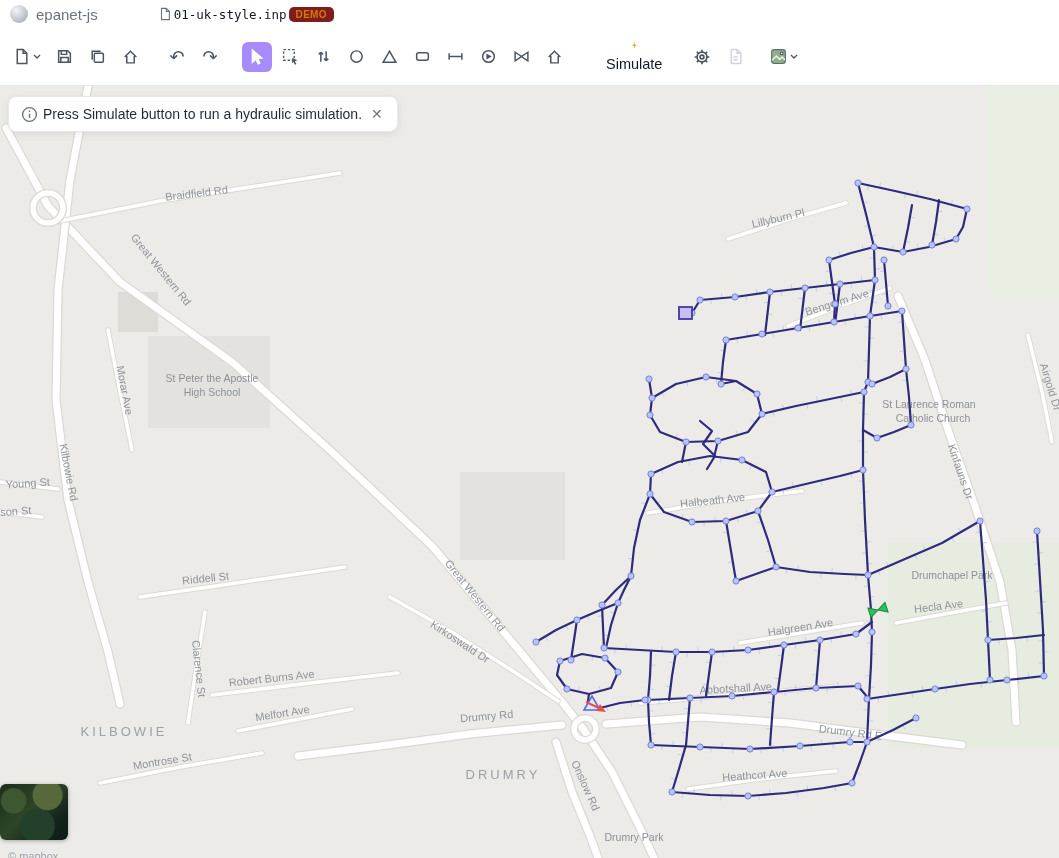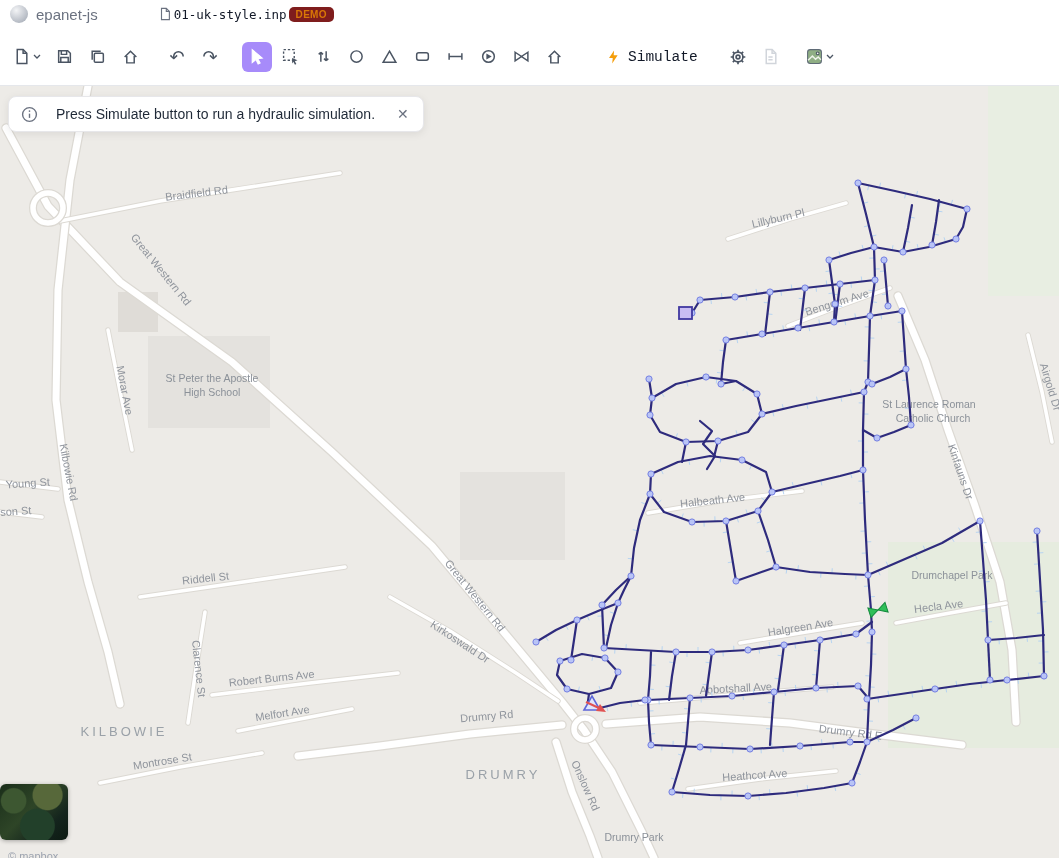--- a/index.html
+++ b/index.html
@@ -21,25 +21,25 @@
       background:transparent;border:none;border-radius:6px;padding:0;color:#4b5563;cursor:pointer;}
   .tb svg{display:block;stroke:#4b5563;}
   .tb.active{background:#a78bfa;}
   .tb.active svg{stroke:#fff;}
   .tb.disabled svg{stroke:#d1d5db;}
   .tb.wide{width:auto;padding:0 5px;gap:3px;}
   .glyph{font-size:18px;line-height:1;color:#4b5563;}
   .gap-s{margin-left:12px;} .gap-m{margin-left:14px;} .gap-l{margin-left:24px;}
   .sim{display:flex;align-items:center;gap:7px;height:30px;border:none;background:transparent;
        border-radius:6px;padding:0 10px;font-size:14.5px;color:#111827;cursor:pointer;
-       font-family:Liberation Mono, monospace;}
+       font-family:Liberation Sans, sans-serif;flex-direction:column;}
   
   .map{position:absolute;left:0;top:86px;width:1059px;height:772px;background:#edebe7;overflow:hidden;}
   .map svg.base{position:absolute;left:0;top:0;}
-  .toast{position:absolute;left:8px;top:10px;display:flex;align-items:center;gap:18px;
+  .toast{position:absolute;left:8px;top:10px;display:flex;align-items:center;gap:5px;
          background:#fff;border:1px solid #e7e7ea;border-radius:8px;padding:7px 10px 7px 12px;
          box-shadow:0 2px 8px rgba(0,0,0,.08);font-size:14px;color:#1f2937;}
   .toast .x{border:none;background:none;color:#6b7280;font-size:14px;cursor:pointer;padding:2px 4px;}
   .minimap{position:absolute;left:0;top:698px;width:68px;height:56px;border-radius:6px;cursor:pointer;
            background:
              radial-gradient(circle at 20% 30%, #3d5731 0 18%, transparent 20%),
              radial-gradient(circle at 70% 20%, #57683a 0 22%, transparent 24%),
              radial-gradient(circle at 55% 75%, #22402a 0 30%, transparent 32%),
              linear-gradient(135deg,#1a2e1a,#2e4527 45%,#14241d 75%,#0c1a12);
            box-shadow:0 1px 4px rgba(0,0,0,.3);}

